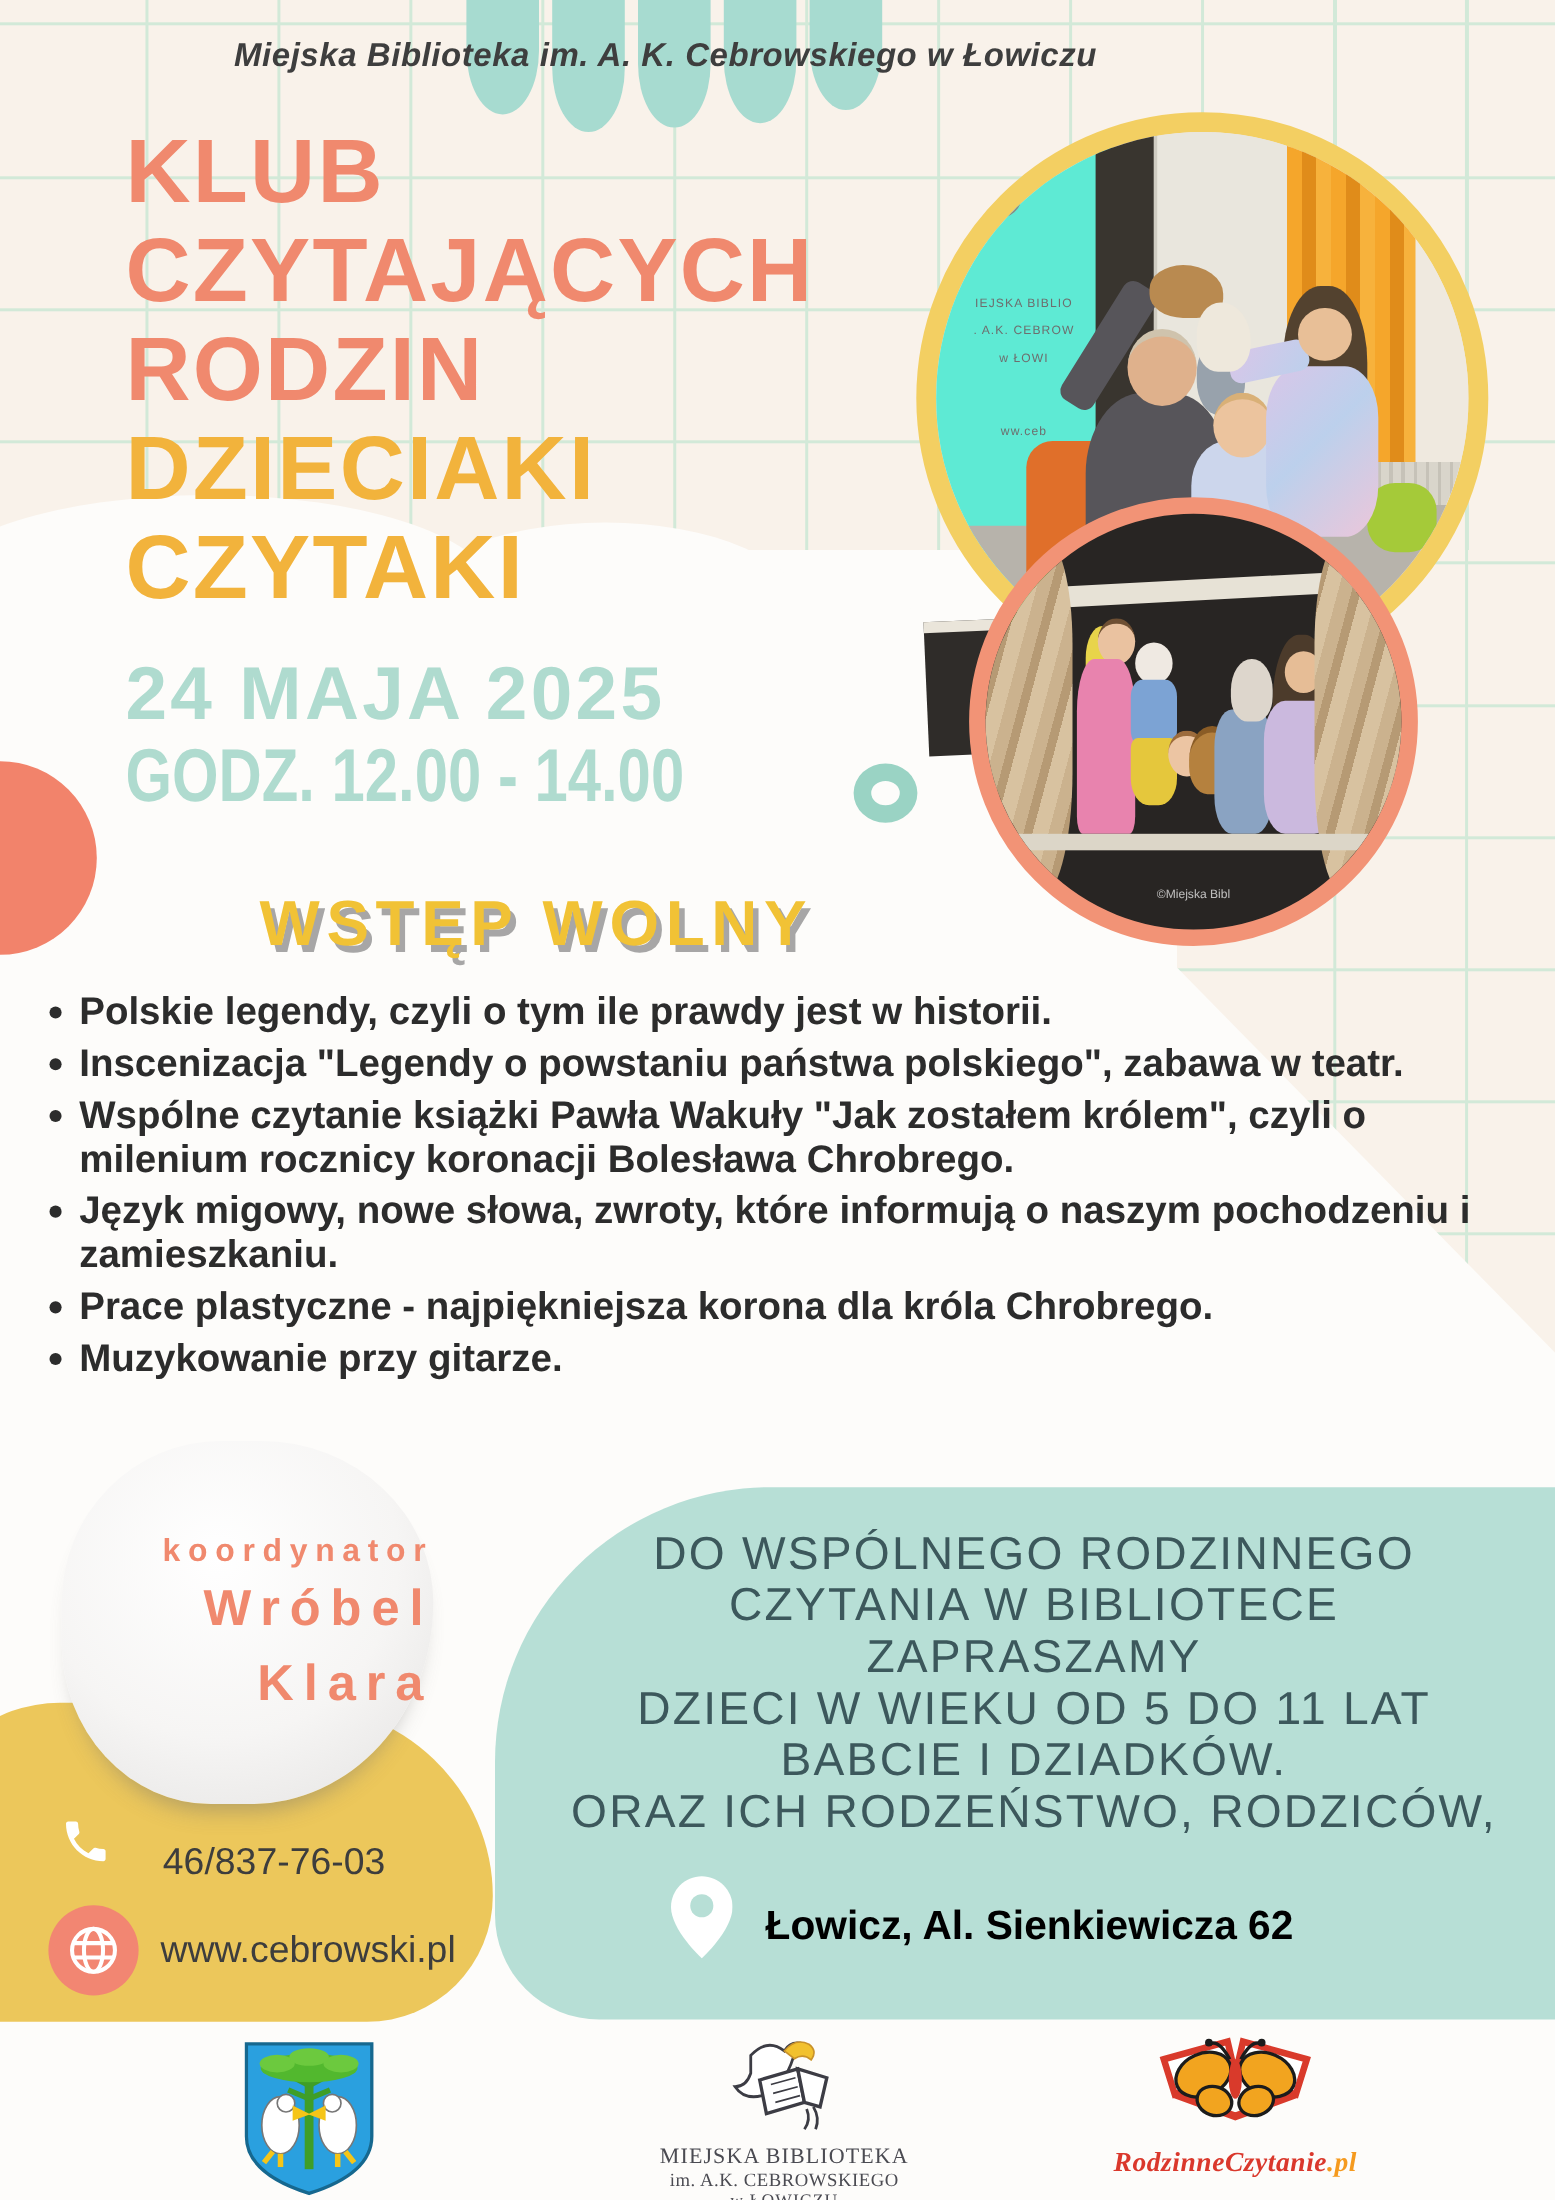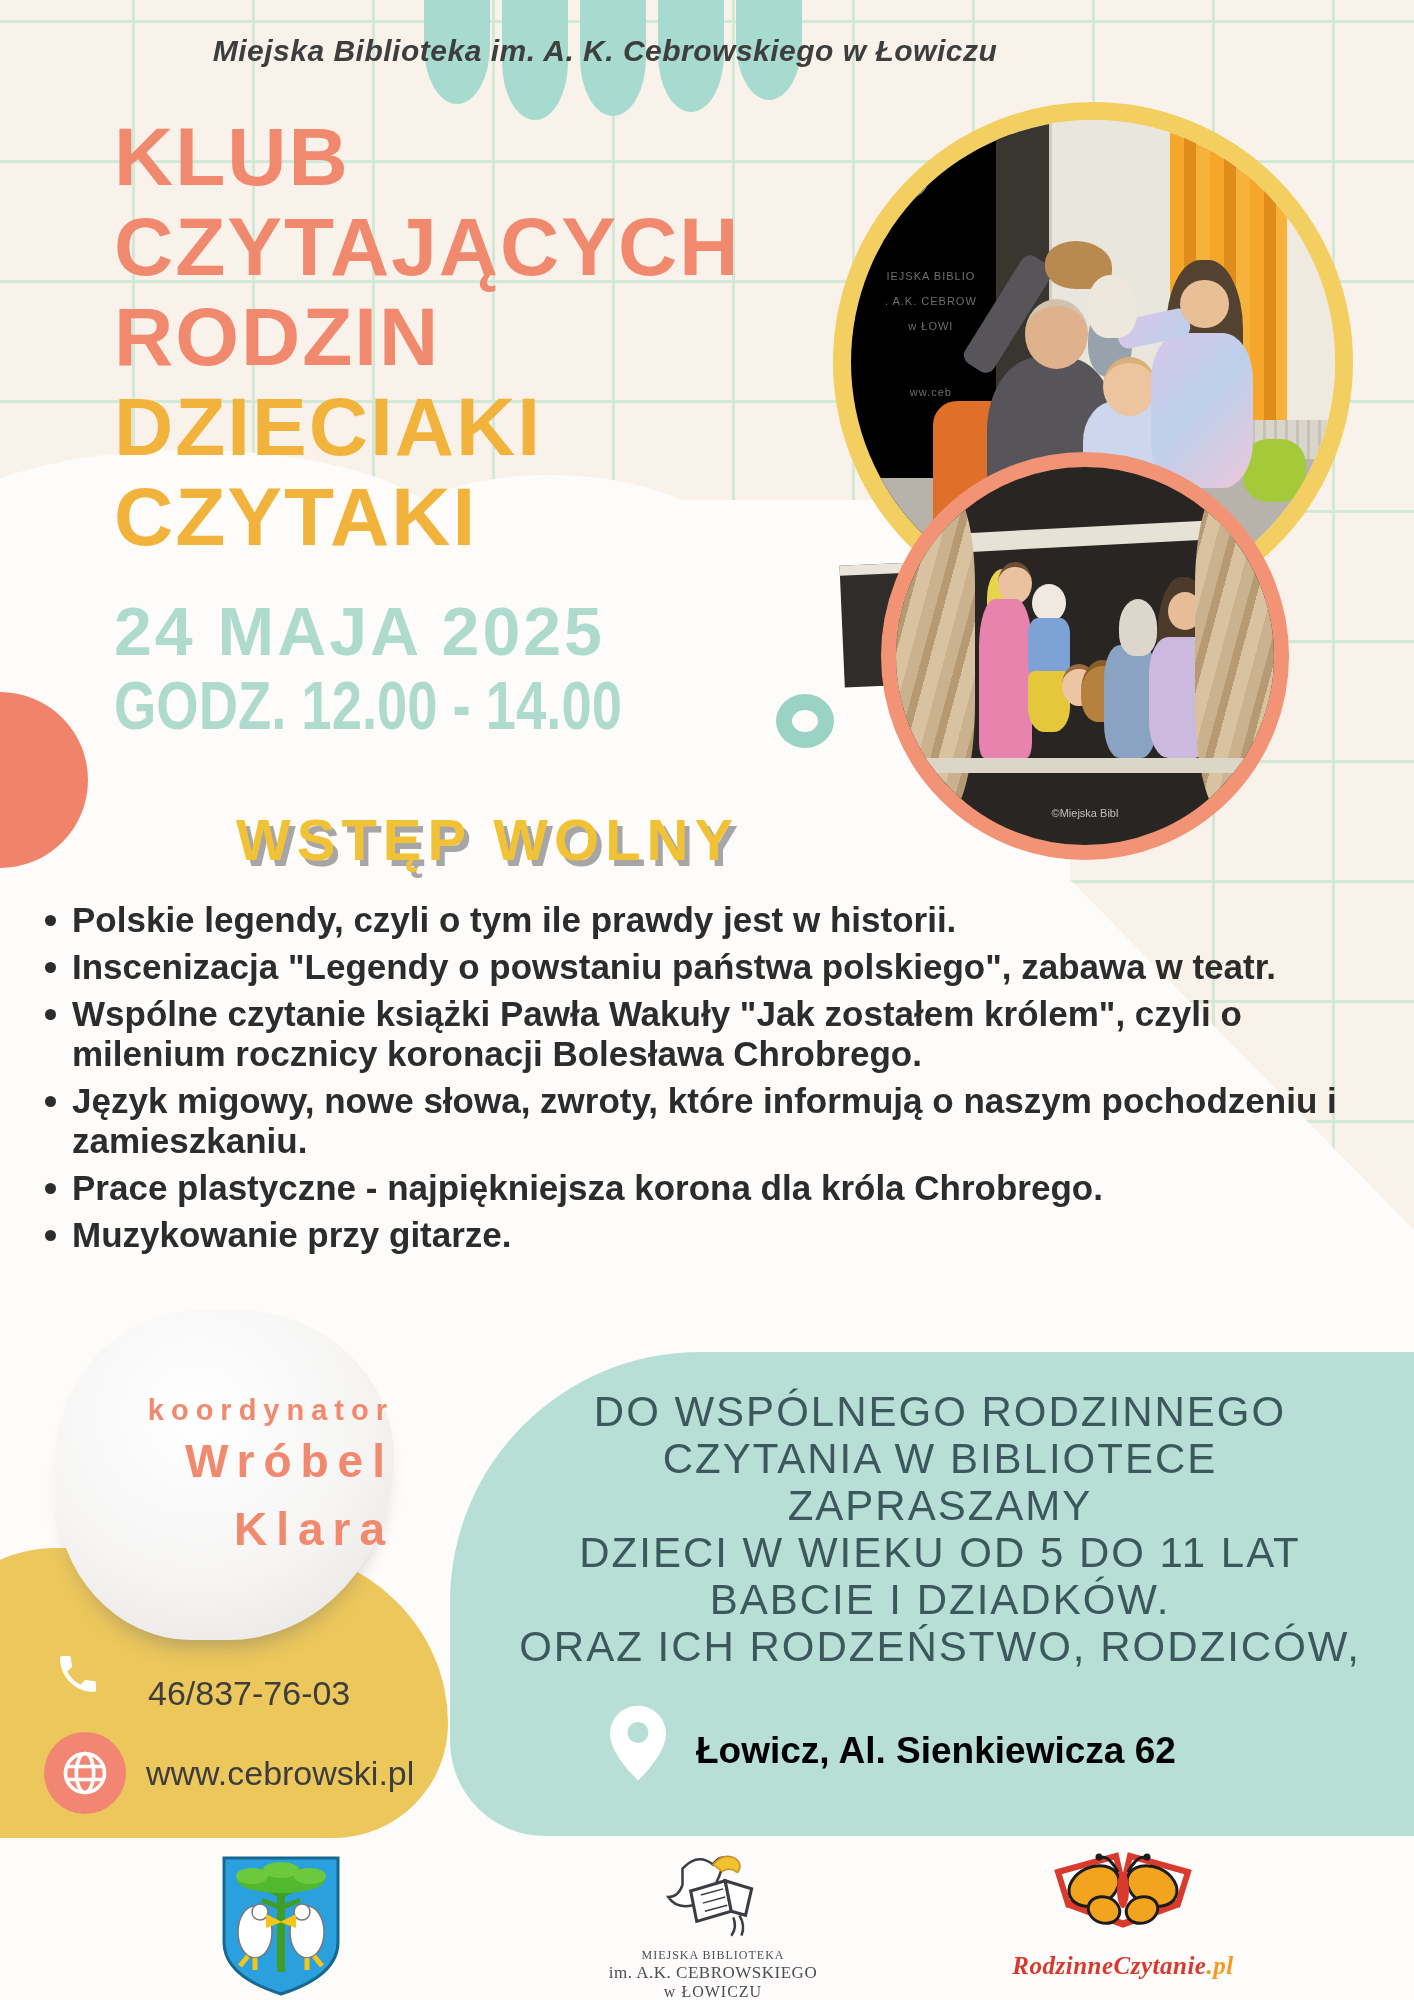--- a/index.html
+++ b/index.html
@@ -37,21 +37,21 @@
   .donut{left:776px;top:694px;width:26px;height:22px;border:16px solid #9ad3c4;border-radius:50%;}
 
   
   .photo1{left:833px;top:102px;width:520px;height:520px;border-radius:50%;border:18px solid #f3cf62;
           box-sizing:border-box;overflow:hidden;background:#efe9e0;z-index:3;}
   .trapezoid{left:842px;top:558px;width:352px;height:112px;background:#2f2c29;
              border-top:10px solid #eae5da;transform:rotate(-2.5deg);z-index:4;}
   .photo2{left:881px;top:452px;width:408px;height:408px;border-radius:50%;border:15px solid #f29376;
           box-sizing:border-box;overflow:hidden;background:#282523;z-index:5;}
   .photo1 div,.photo2 div{position:absolute;}
-  .p1-banner{left:0;top:0;width:33%;height:86%;background:#000000;}
+  .p1-banner{left:0;top:0;width:33%;height:86%;background:#5eead4;}
   .p1-banner-text{font-size:11px;color:#6e6e6e;letter-spacing:1px;text-align:center;width:100%;}
   .p1-pelican{left:16%;top:8%;width:46px;height:40px;border:3px solid #8b8b83;border-radius:60% 40% 50% 50%;
               background:#fff;}
   .p1-pelican i{position:absolute;left:22px;top:-8px;width:18px;height:16px;background:#e9b32a;
                 border-radius:0 80% 60% 20%;display:block;}
   .p1-black{left:30%;top:0;width:11%;height:78%;background:#39352f;}
   .p1-screen{left:41%;top:0;width:25%;height:70%;background:#e9e6dd;border-left:3px solid #cfccc2;}
   .p1-curtain{left:66%;top:0;width:24%;height:62%;
       background:repeating-linear-gradient(to right,#f5a62b 0 14px,#e08c1a 14px 26px,#f7b23c 26px 40px);}
   .p1-rightwall{left:90%;top:0;width:10%;height:70%;background:#efe9df;}
@@ -126,21 +126,21 @@
               border-radius:250px 0 0 95px;}
   .invite{position:absolute;left:40px;right:24px;top:36px;text-align:center;font-size:42px;
           line-height:47px;color:#3c585c;letter-spacing:2px;}
   .pin{position:absolute;left:160px;top:352px;width:56px;height:78px;}
   .address{position:absolute;left:246px;top:378px;font-size:37px;font-weight:bold;color:#000000;}
 
   
   .coat{left:222px;top:1856px;width:118px;height:140px;}
   .lib-logo{left:583px;top:1850px;width:260px;text-align:center;color:#4b4b52;
             font-family:"Liberation Serif",serif;}
-  .lib-logo .l1{font-size:12px;letter-spacing:1px;margin-top:2px;}
+  .lib-logo .l1{font-size:20px;letter-spacing:1px;margin-top:2px;}
   .lib-logo .l2{font-size:17px;letter-spacing:.5px;}
   .lib-logo .l3{font-size:16px;letter-spacing:1px;}
   .portal{left:1008px;top:1848px;width:230px;text-align:center;}
   .portal-text{font-size:25px;font-weight:bold;font-style:italic;color:#da382c;
                font-family:"Liberation Serif",serif;letter-spacing:.5px;}
   .portal-text .pl{color:#f59a1e;}
 </style>
 </head>
 <body>
 

